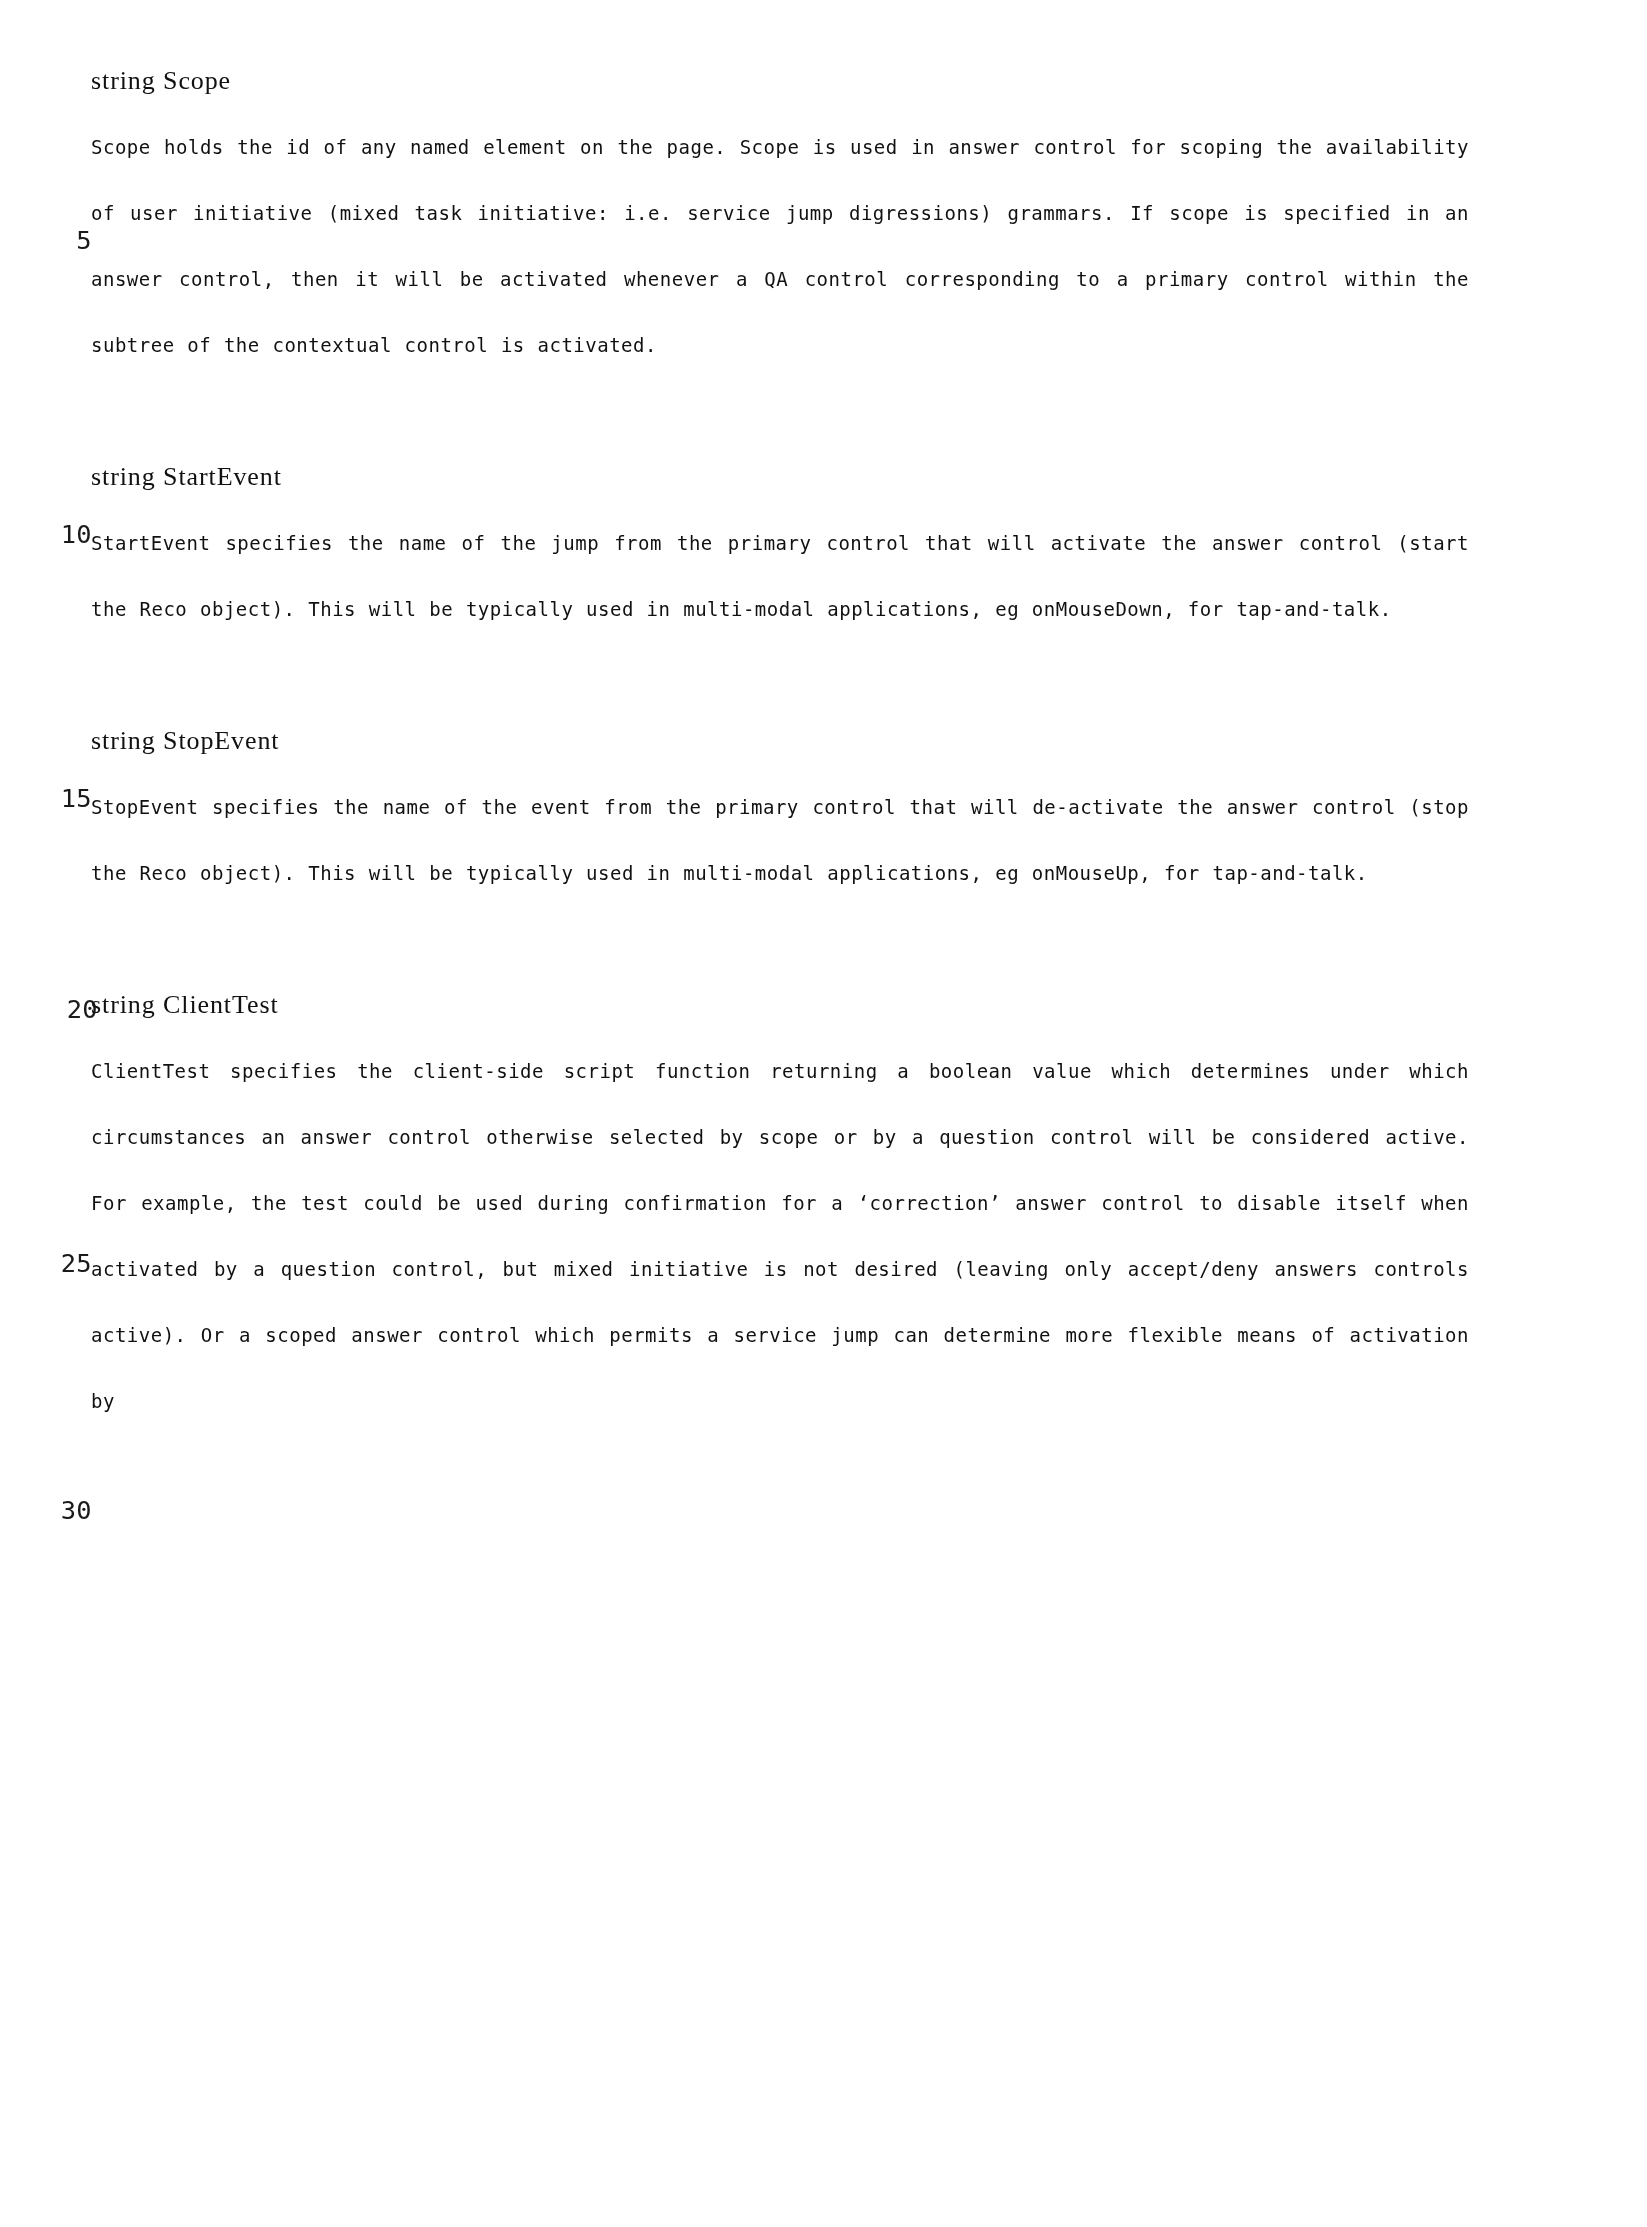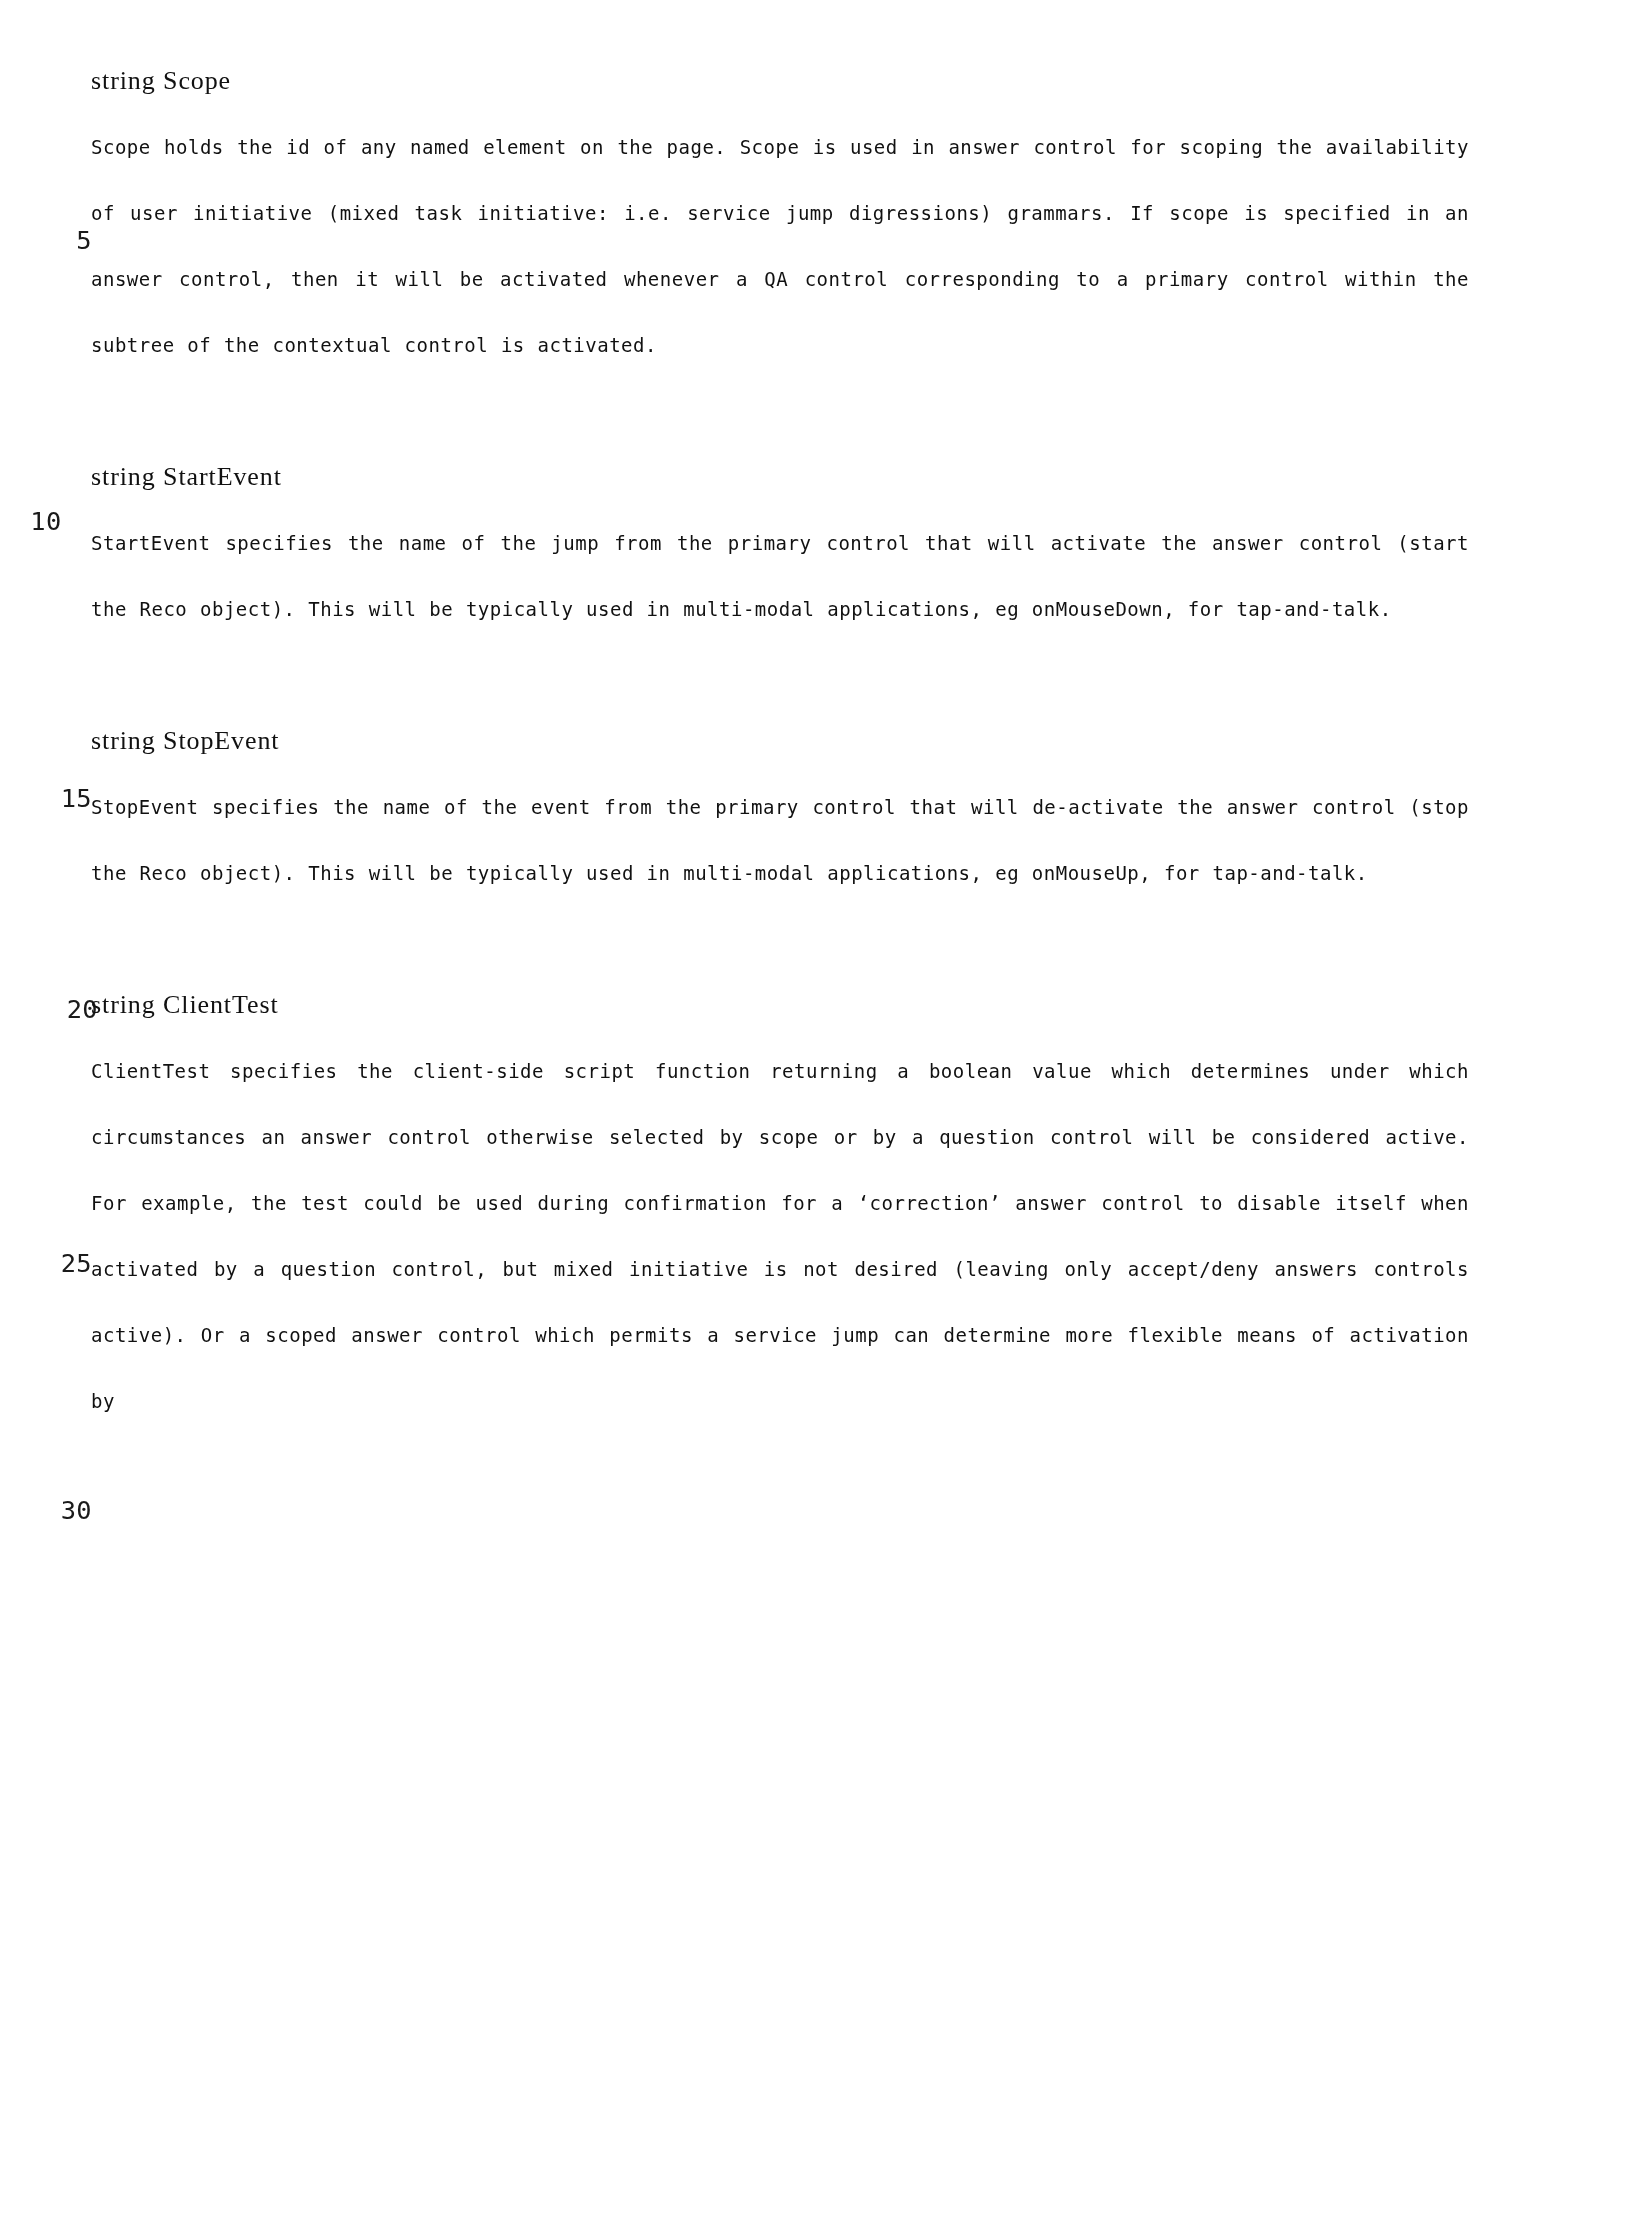--- a/index.html
+++ b/index.html
@@ -66,21 +66,21 @@
   }
   .spacer-md { height: 66px; }
 </style>
 </head>
 <body>
 
 <div class="page">
 
   <div class="gutter">
     <div class="line-number" style="top:225px;">5</div>
-    <div class="line-number" style="top:506px;text-align:center;">10</div>
+    <div class="line-number" style="top:519px;">10</div>
     <div class="line-number" style="top:753px;margin-top:30px;">15</div>
     <div class="line-number" style="top:994px;margin-left:6px;">20</div>
     <div class="line-number" style="top:1248px;">25</div>
     <div class="line-number" style="top:1495px;">30</div>
   </div>
 
   <div class="column">
 
     <div class="block">
       <div class="heading">string Scope</div>

